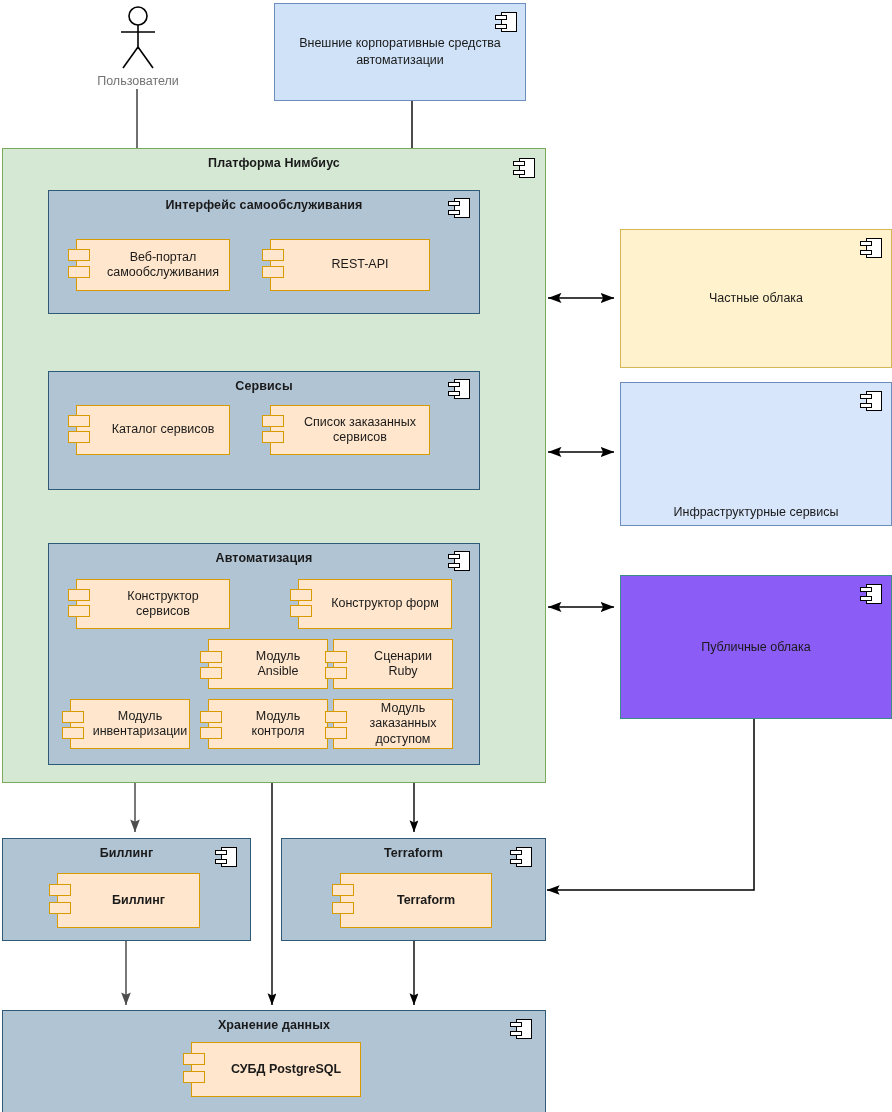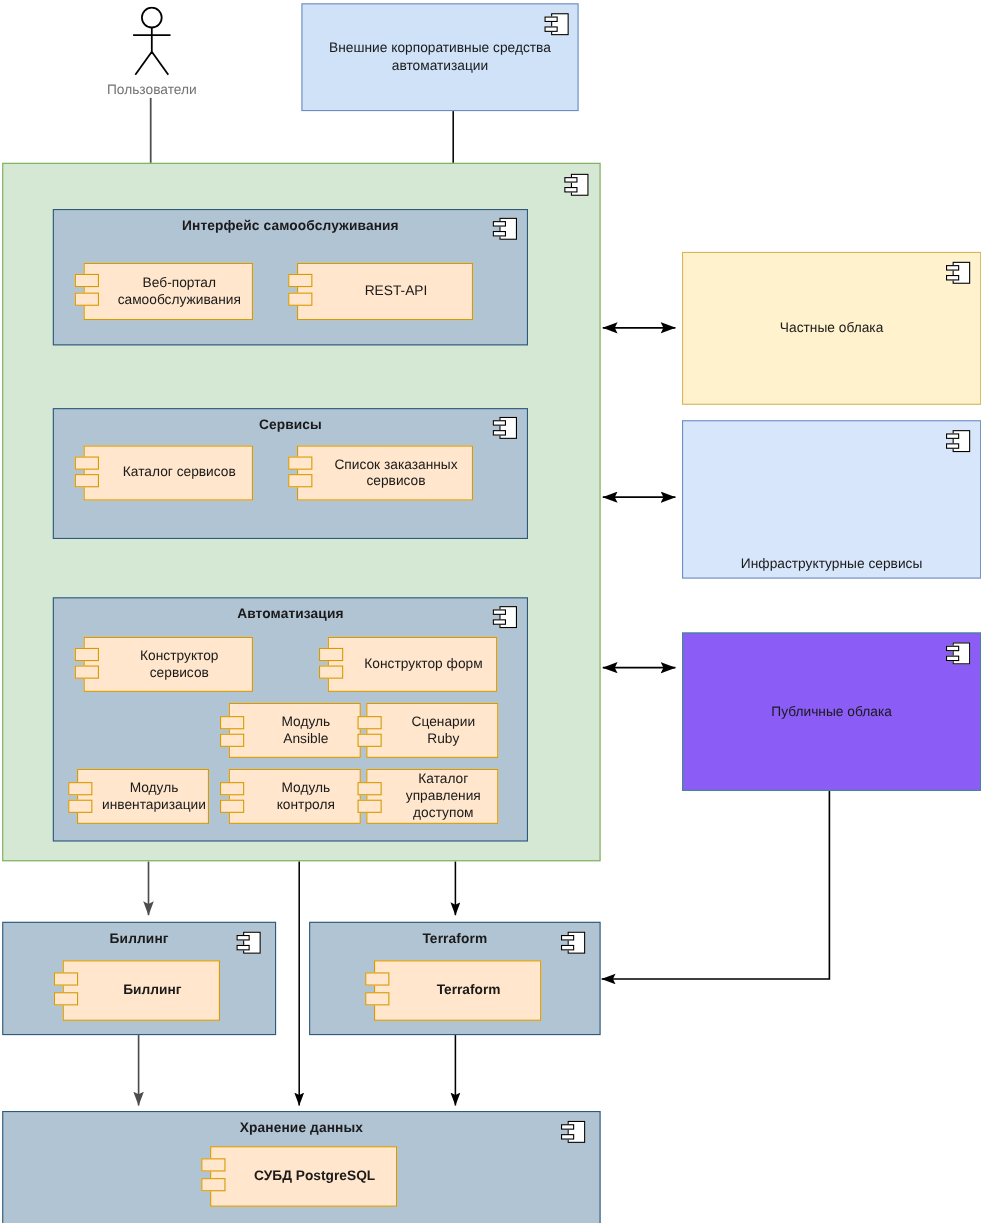--- a/index.html
+++ b/index.html
@@ -227,20 +227,21 @@
   <div class="box box-blue" style="left:274px; top:3px; width:252px; height:98px;">
     <span>Внешние корпоративные средства автоматизации</span>
     <span class="glyph" style="right:8px; top:8px;">
       <span class="body"></span>
         <span class="t a"></span>
         <span class="t b"></span>
     </span>
   </div>
 
   <div class="pkg plat" style="left:2px; top:148px; width:544px; height:635px;">
+    <div class="pkg-title">Платформа Нимбиус</div>
     <span class="glyph" style="right:10px; top:9px;">
       <span class="body"></span>
         <span class="t a"></span>
         <span class="t b"></span>
     </span>
   </div>
 
   <div class="pkg panel" style="left:48px; top:190px; width:432px; height:124px;">
     <div class="pkg-title">Интерфейс самообслуживания</div>
     <span class="glyph" style="right:9px; top:7px;">
@@ -313,21 +314,21 @@
     <span class="label">Модуль инвентаризации</span>
   </div>
   <div class="comp small-tab" style="left:208px; top:699px; width:120px; height:50px;">
     <span class="tab t1"></span>
       <span class="tab t2"></span>
     <span class="label">Модуль контроля</span>
   </div>
   <div class="comp small-tab" style="left:333px; top:699px; width:120px; height:50px;">
     <span class="tab t1"></span>
       <span class="tab t2"></span>
-    <span class="label">Каталог управления доступом</span>
+    <span class="label">Модуль заказанных доступом</span>
   </div>
 
   <div class="box box-yellow" style="left:620px; top:229px; width:272px; height:139px;">
     <span>Частные облака</span>
     <span class="glyph" style="right:9px; top:8px;">
       <span class="body"></span>
         <span class="t a"></span>
         <span class="t b"></span>
     </span>
   </div>

